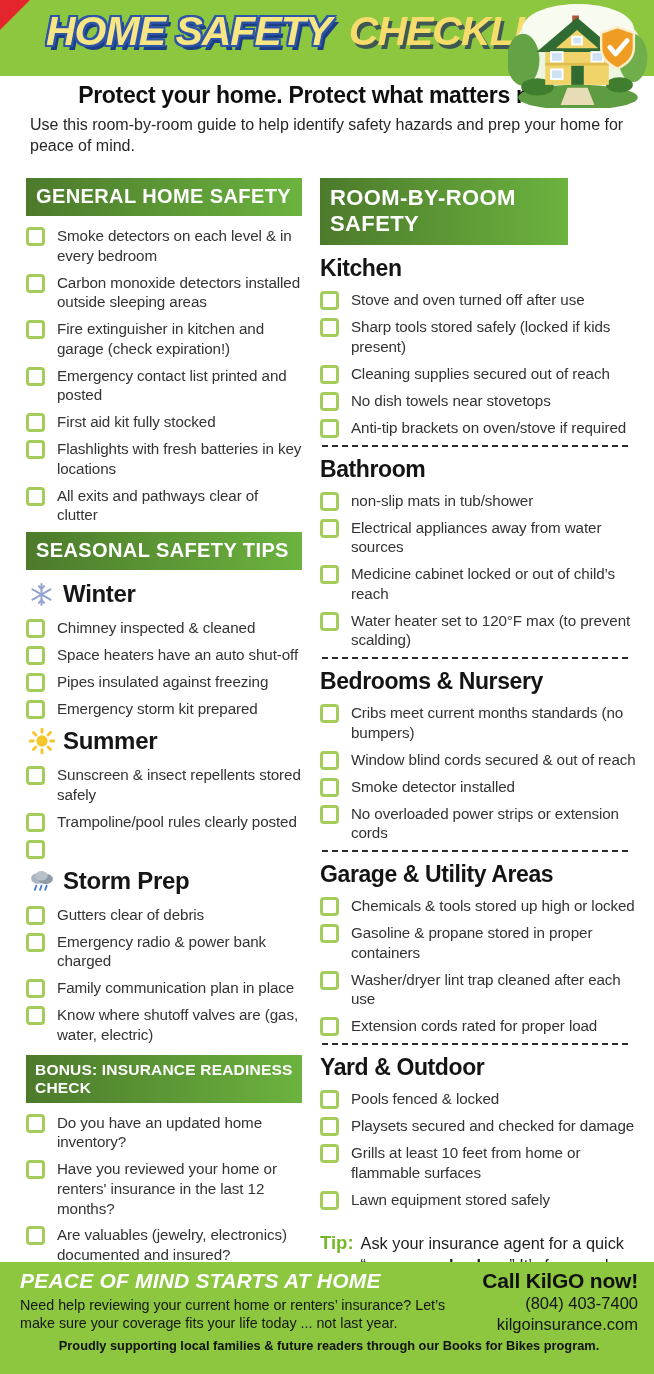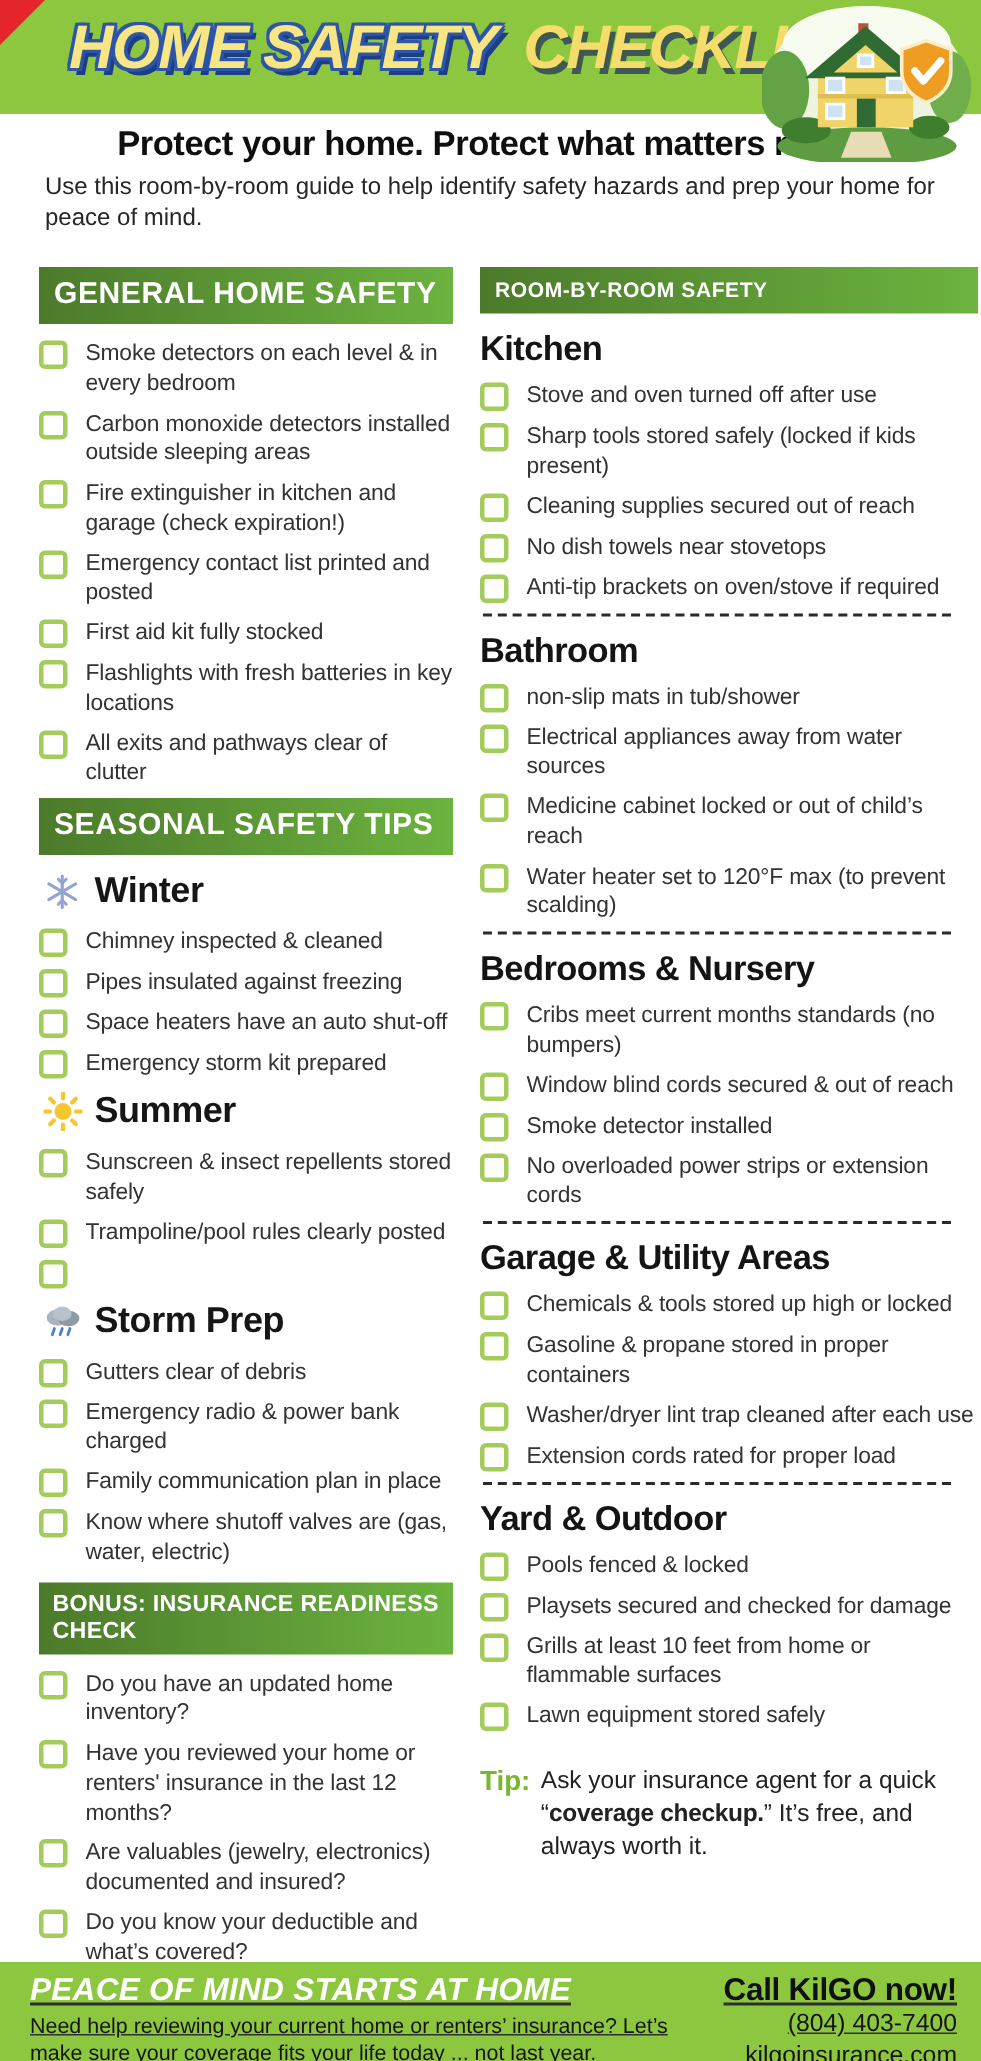--- a/index.html
+++ b/index.html
@@ -40,42 +40,42 @@
   
   .columns{display:flex;gap:18px;padding:2px 8px 0 26px;}
   .col-left{width:276px;flex:0 0 aupx;}
   .col-left{flex:0 0 276px;}
   .col-right{flex:0 0 326px;}
 
   .sec-banner{background:linear-gradient(90deg,var(--banner-from),var(--banner-to));
     color:#fff;font-weight:bold;font-size:20px;letter-spacing:.4px;
     padding:7px 10px 8px;margin-bottom:10px;}
   .sec-banner.small{font-size:15.5px;padding:6px 9px;letter-spacing:.2px;margin-top:10px;}
-  .col-right .sec-banner{width:332px;font-size:14px;}
+  .col-right .sec-banner{width:248px;font-size:22px;}
 
   .check-item{display:flex;gap:12px;margin-bottom:7px;align-items:flex-start;}
   .checkbox{flex:0 0 auto;width:19px;height:19px;border:3px solid var(--checkbox);
     border-radius:4px;background:#fff;margin-top:1px;}
   .check-label{font-size:15.2px;line-height:1.3;color:#333;letter-spacing:-0.1px;}
 
   .season-title{display:flex;align-items:center;gap:8px;margin:8px 0 10px 2px;}
   .season-title .stxt{font-size:24px;font-weight:bold;color:#161616;letter-spacing:-0.3px;}
   .season-icon{width:27px;height:27px;display:inline-flex;align-items:center;justify-content:center;}
 
   .room-title{font-size:23px;font-weight:bold;color:#141414;margin:1px 0 8px;letter-spacing:-0.4px;}
   .separator{border:none;border-top:2px dashed #2b2b2b;margin:3px 18px 9px 2px;}
 
   .tip{display:flex;gap:7px;margin-top:22px;padding-right:14px;}
   .tip-label{color:var(--tip-green);font-weight:bold;font-size:18.5px;line-height:1.2;flex:0 0 auto;}
   .tip-text{font-size:16.3px;line-height:1.35;color:#222;}
   .tip-text b{letter-spacing:-0.2px;}
 
   
-  .footer{position:absolute;left:0;right:0;bottom:0;height:66px;background:var(--accent);
-    padding:7px 16px 20px 20px;z-index:4;text-decoration:underline;}
+  .footer{position:absolute;left:0;right:0;bottom:0;height:112px;background:var(--accent);
+    padding:7px 16px 20px 20px;z-index:4;}
   .foot-cols{display:flex;justify-content:space-between;align-items:flex-start;}
   .foot-left{max-width:430px;}
   .foot-head{color:#fff;font-weight:bold;font-style:italic;font-size:21px;letter-spacing:.2px;}
   .foot-body{margin-top:3px;font-size:14.3px;line-height:1.28;color:#151515;}
   .foot-right{text-align:right;flex:0 0 auto;}
   .foot-cta{font-weight:bold;font-size:21px;color:#101010;letter-spacing:-0.2px;}
   .foot-phone,.foot-site{font-size:16.5px;color:#141414;line-height:1.25;}
   .foot-tagline{text-align:center;font-weight:bold;font-size:12.8px;color:#111;margin-top:4px;}
 </style>
 </head>
@@ -168,25 +168,25 @@
             </svg>
           </span>
           <span class="stxt">Winter</span>
         </div>
         <div class="check-item">
           <span class="checkbox"></span>
           <span class="check-label">Chimney inspected &amp; cleaned</span>
         </div>
         <div class="check-item">
           <span class="checkbox"></span>
+          <span class="check-label">Space heaters have an auto shut-off</span>
+        </div>
+        <div class="check-item">
+          <span class="checkbox"></span>
           <span class="check-label">Pipes insulated against freezing</span>
-        </div>
-        <div class="check-item">
-          <span class="checkbox"></span>
-          <span class="check-label">Space heaters have an auto shut-off</span>
         </div>
         <div class="check-item">
           <span class="checkbox"></span>
           <span class="check-label">Emergency storm kit prepared</span>
         </div>
         <div class="season-title">
           <span class="season-icon">
             <svg viewBox="0 0 24 24" width="26" height="26">
               <g fill="#f6c62d">
                 <circle cx="12" cy="12" r="5.2"></circle>

